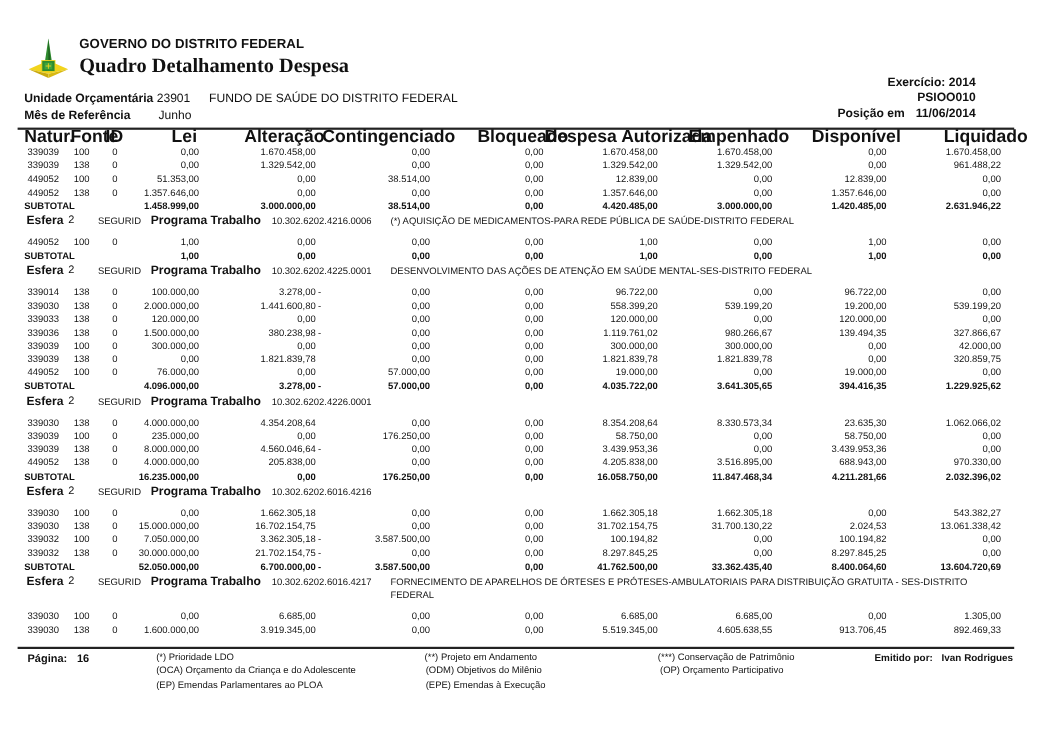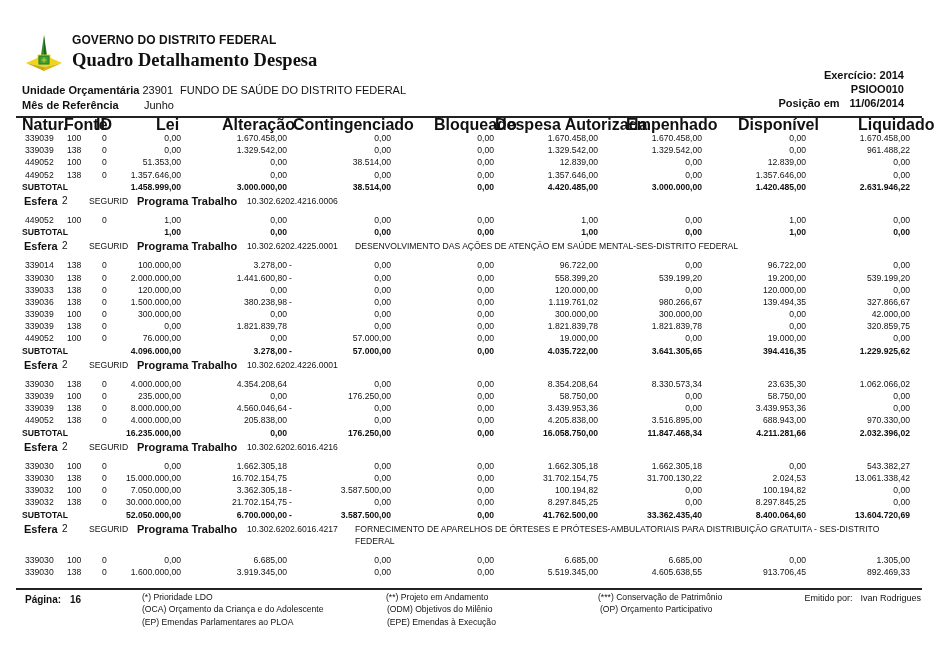--- a/index.html
+++ b/index.html
@@ -4,21 +4,21 @@
   <style>
     * { margin: 0; padding: 0; box-sizing: border-box; }
     html, body { width: 949px; height: 670px; background: #ffffff; overflow: hidden; }
     body { font-family: "Liberation Sans", sans-serif; color: #111; position: relative; }
     .page { position: relative; width: 949px; height: 670px; }
 
     .logo { position: absolute; left: 24px; top: 33px; width: 40px; height: 40px; }
     .org { position: absolute; left: 72px; top: 33px; font-size: 12px; font-weight: bold; letter-spacing: 0.1px; }
     .title { position: absolute; left: 72px; top: 50px; font-family: "Liberation Serif", serif; font-weight: bold; font-size: 18.5px; }
 
-    .right-info { position: absolute; right: 45px; font-size: 11px; font-weight: bold; text-align: center; }
+    .right-info { position: absolute; right: 62px; font-size: 11px; font-weight: bold; text-align: center; }
     .exercicio { top: 69px; }
     .code { top: 83px; margin-left: 20px; }
     .posicao { top: 97px; }
     .posicao .lbl { margin-right: 10px; }
 
     .unidade { position: absolute; left: 22px; top: 84px; font-size: 11px; }
     .unidade .lbl { font-weight: bold; }
     .mes { position: absolute; left: 22px; top: 99px; font-size: 11px; }
     .mes .lbl { font-weight: bold; display: inline-block; width: 122px; }
 
@@ -66,21 +66,21 @@
     .e-lbl { left: 24px; font-size: 11px; font-weight: bold; }
     .e-num { left: 62px; font-size: 10px; }
     .e-seg { left: 89px; font-size: 8.6px; }
     .e-prog { left: 137px; font-size: 11px; font-weight: bold; }
     .e-code { left: 247px; font-size: 8.6px; }
     .e-desc { left: 355px; font-size: 8.6px; white-space: normal; width: 560px; line-height: 12px; top: 2px !important; }
 
     .footer { position: absolute; top: 592px; left: 0; width: 949px; font-size: 8.6px; }
     .footer .pg { position: absolute; left: 25px; top: 2px; font-weight: bold; font-size: 10px; }
     .footer .note { position: absolute; white-space: nowrap; }
-    .footer .emit { position: absolute; right: 28px; top: 1px; font-weight: normal; font-size: 9px; }
+    .footer .emit { position: absolute; right: 28px; top: 1px; font-weight: bold; font-size: 9px; }
     .footer .emit .nm { margin-left: 8px; }
   </style>
 </head>
 <body>
 
 <div class="page">
 
   <svg class="logo" viewBox="0 0 40 40">
     <polygon points="20,2 23,22 17,22" fill="#2e8b2e"></polygon>
     <polygon points="20,2 22,22 20,22" fill="#1f5f1f"></polygon>
@@ -98,21 +98,21 @@
 
   <div class="right-info exercicio">Exercício: 2014</div>
   <div class="right-info code">PSIOO010</div>
   <div class="right-info posicao">
     <span class="lbl">Posição em</span><span>11/06/2014</span>
   </div>
 
   <div class="unidade">
     <span class="lbl">Unidade Orçamentária</span>
     <span>23901</span>
-    <span style="margin-left:4px">FUNDO DE SAÚDE DO DISTRITO FEDERAL</span>
+    <span style="margin-left:14px">FUNDO DE SAÚDE DO DISTRITO FEDERAL</span>
   </div>
   <div class="mes">
     <span class="lbl">Mês de Referência</span><span>Junho</span>
   </div>
 
   <div class="hr top"></div>
 
   <div class="grid" id="grid">
     <div class="row head">
       <span class="h-nat">Natur.</span>
@@ -194,20 +194,21 @@
         <span class="c-emp r">3.000.000,00</span>
         <span class="c-disp r">1.420.485,00</span>
         <span class="c-liq r">2.631.946,22</span>
       </div>
       <div class="row esfera">
         <span class="e-lbl">Esfera</span>
         <span class="e-num">2</span>
         <span class="e-seg">SEGURID</span>
         <span class="e-prog">Programa Trabalho</span>
         <span class="e-code">10.302.6202.4216.0006</span>
+        <span class="e-desc">(*)  AQUISIÇÃO DE MEDICAMENTOS-PARA REDE PÚBLICA DE SAÚDE-DISTRITO FEDERAL</span>
       </div>
       <div class="row gap"></div>
       <div class="row">
         <span class="c-nat">449052</span>
         <span class="c-fonte">100</span>
         <span class="c-id">0</span>
         <span class="c-lei r">1,00</span>
         <span class="c-alt r">0,00</span>
         <span class="c-altsign"></span>
         <span class="c-cont r">0,00</span>

